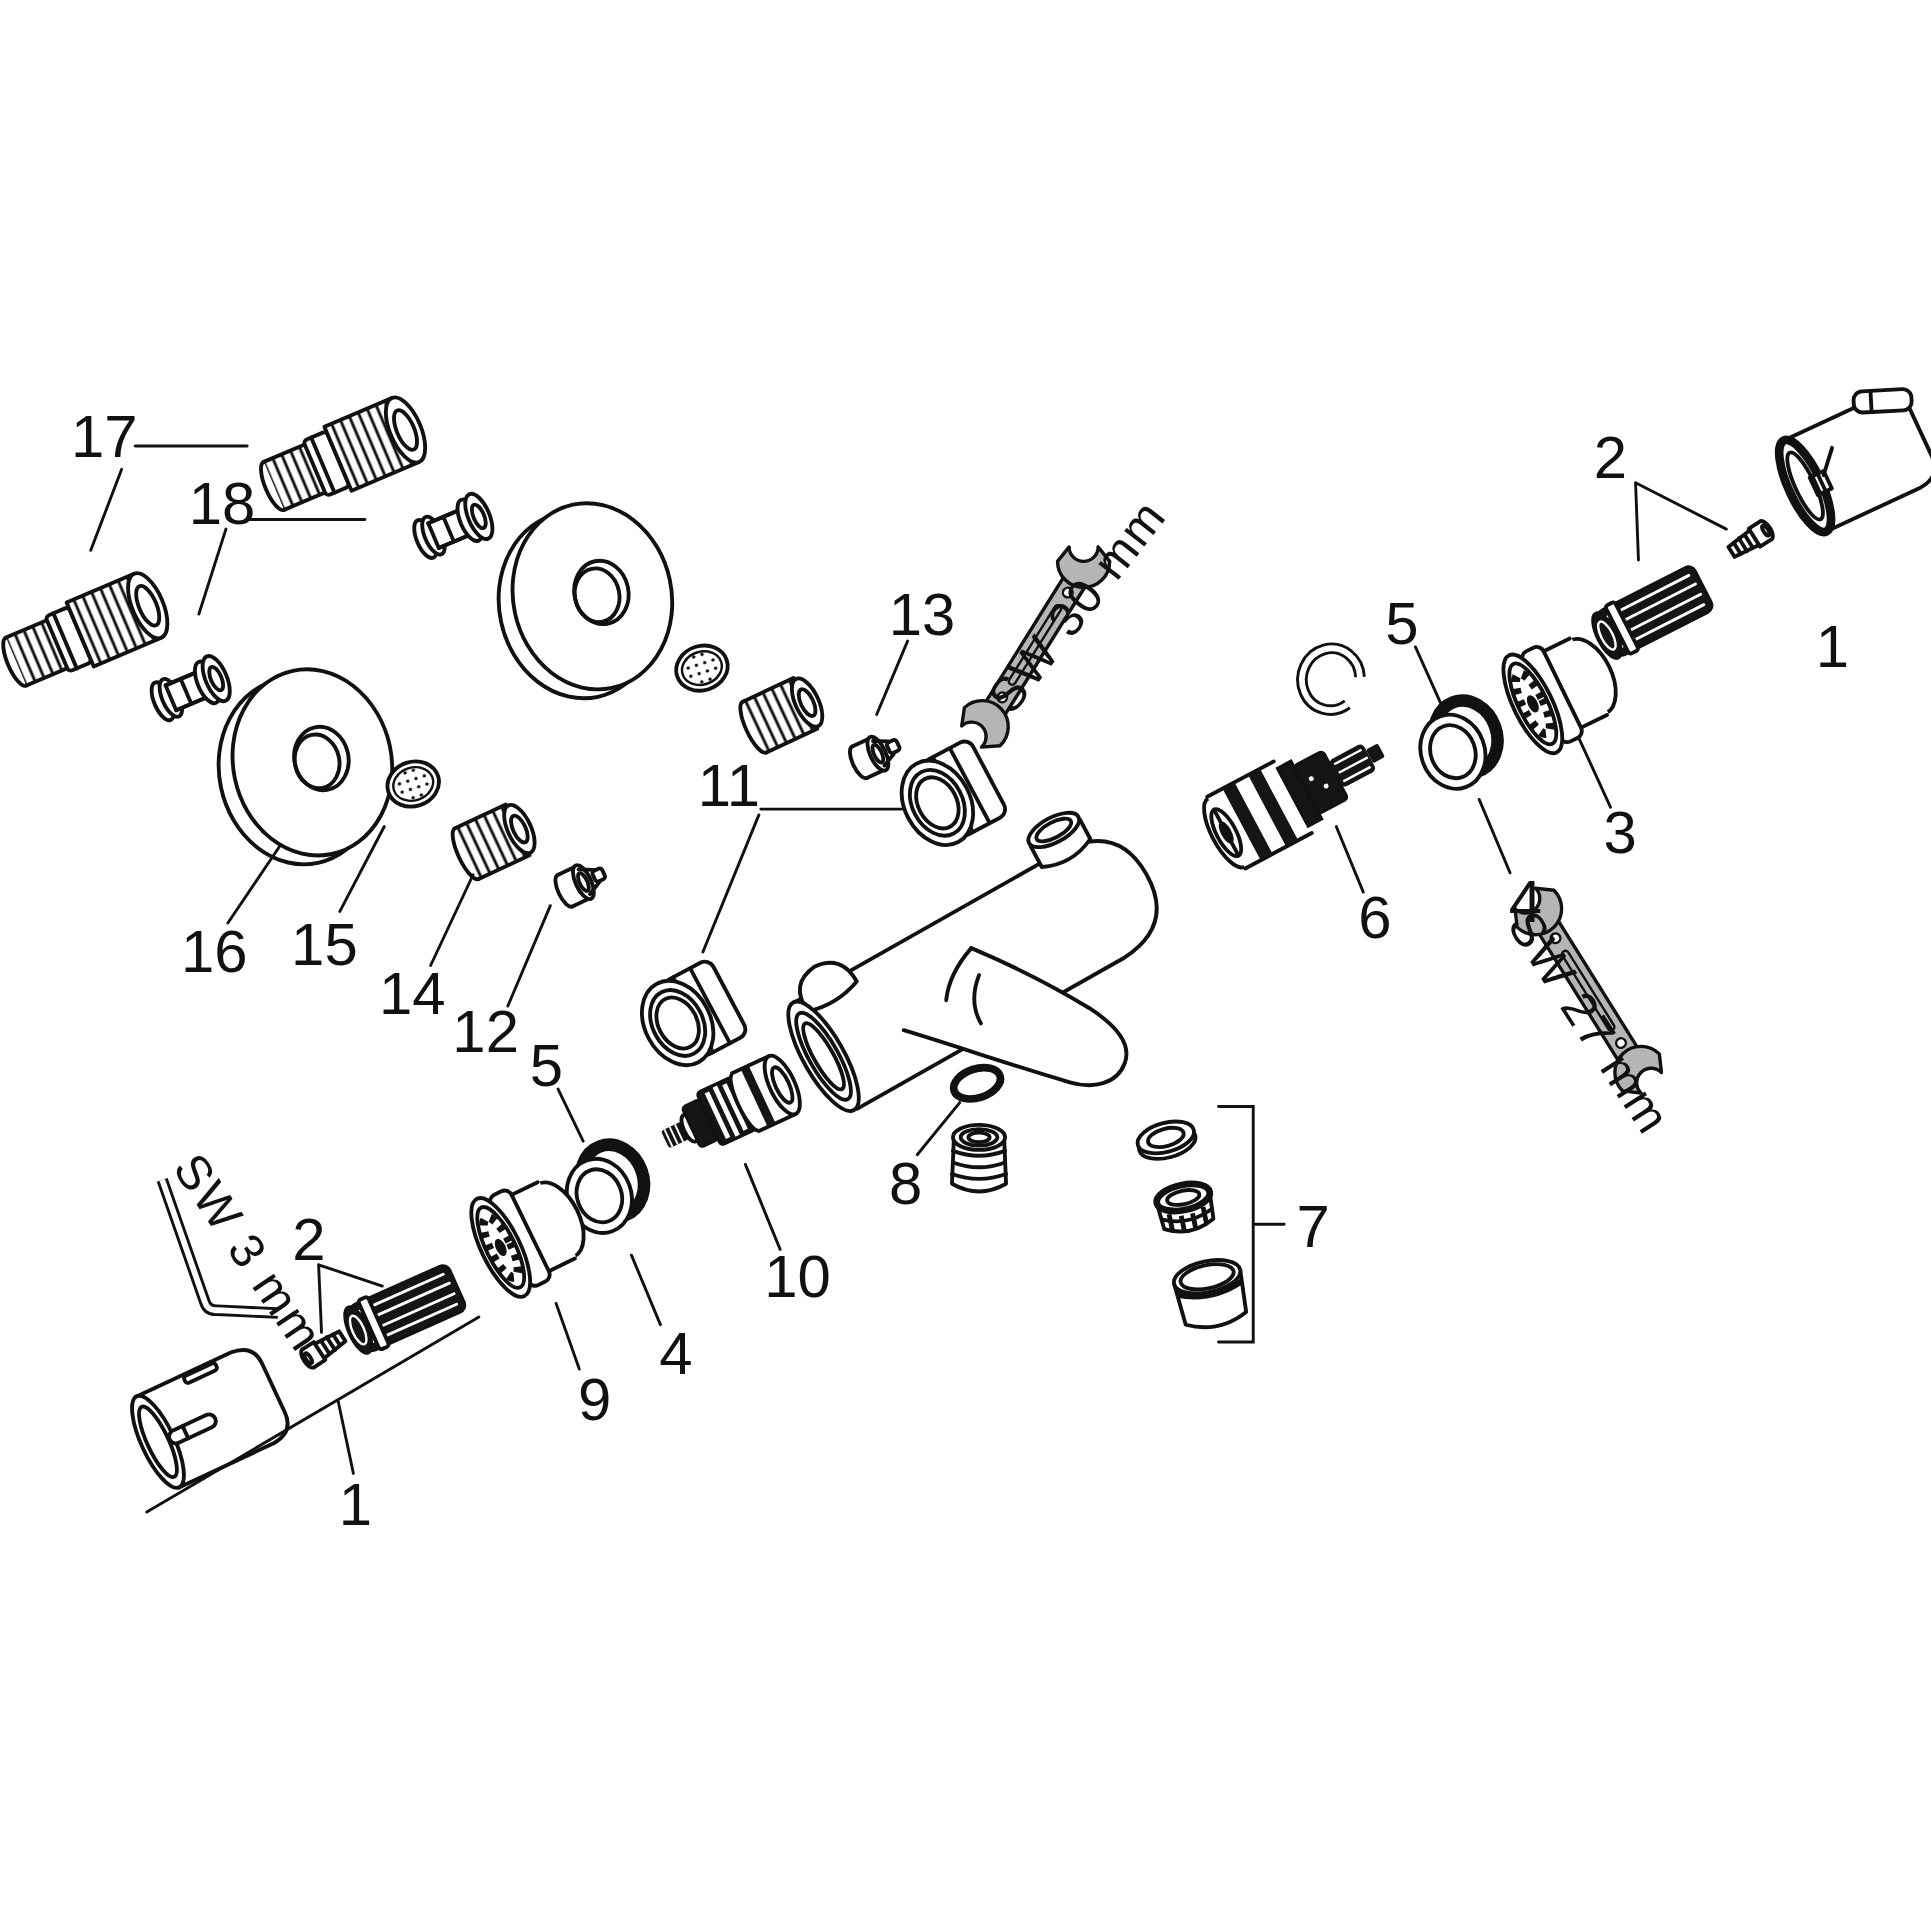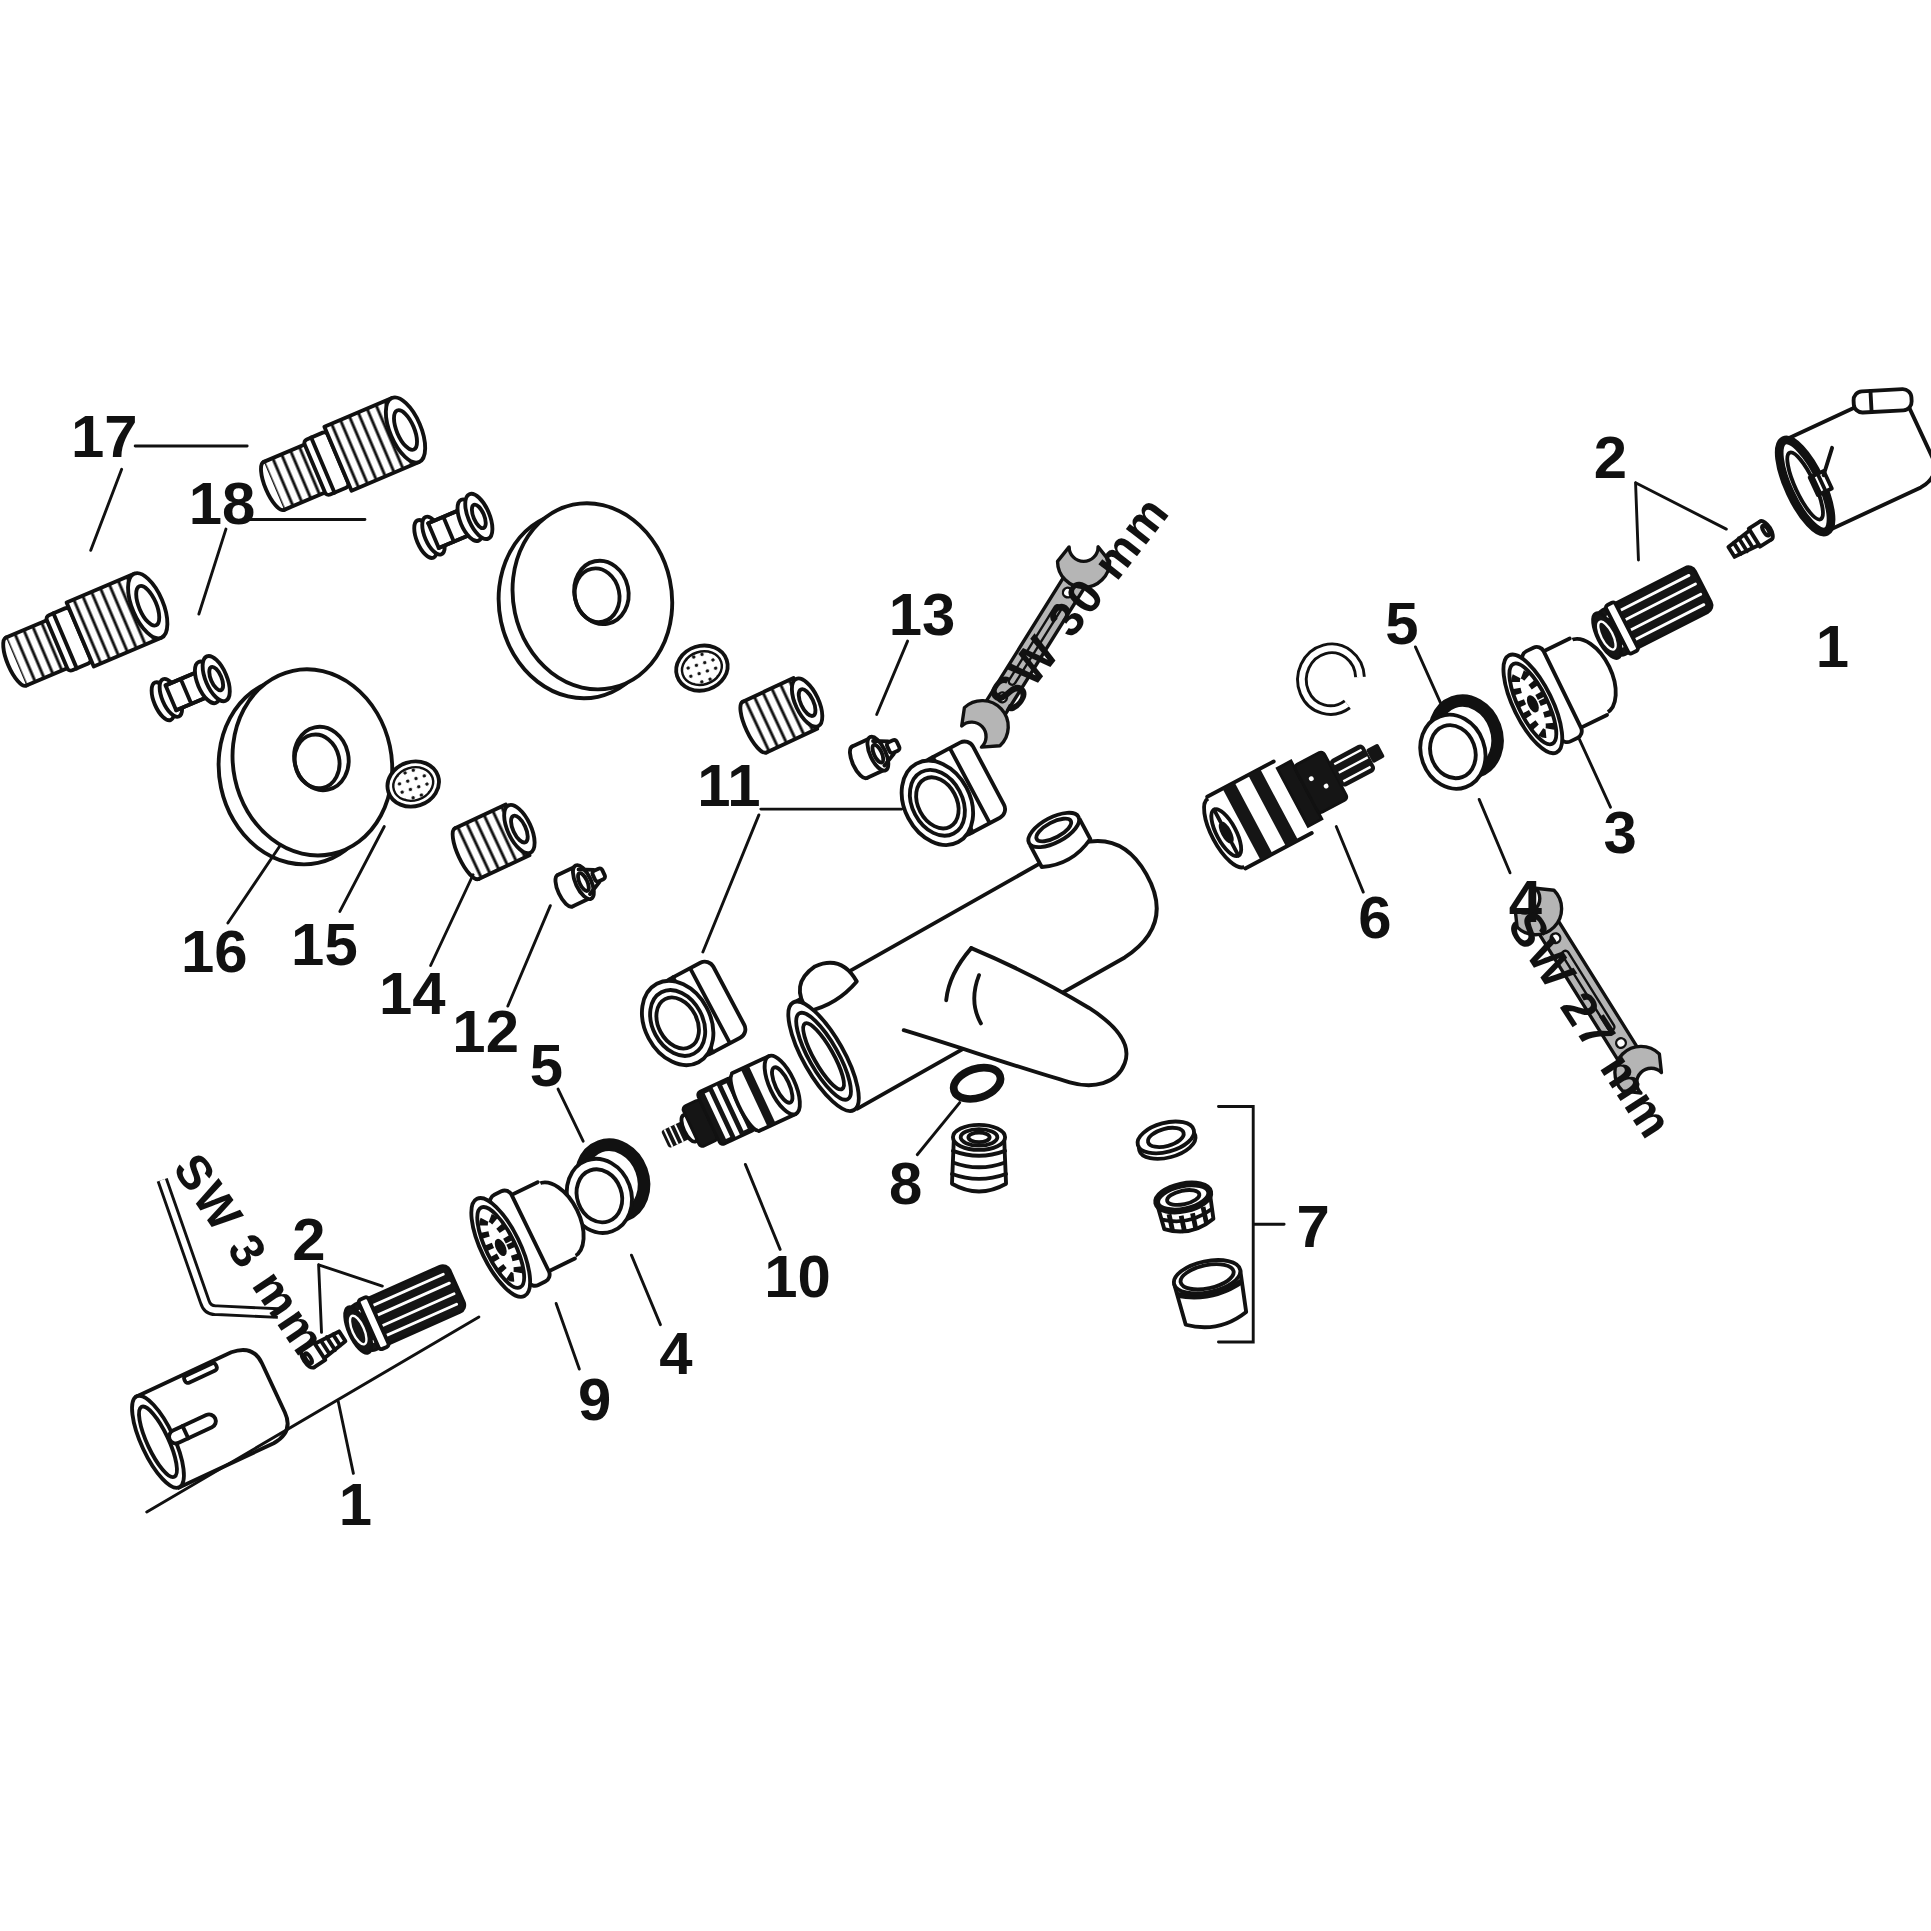--- a/index.html
+++ b/index.html
@@ -1,17 +1,17 @@
 <!DOCTYPE html>
 <html style="--line: #111111; --tool_fill: #b5b5b5; --background: #ffffff;"><head>
 <meta charset="utf-8">
 <style>
   :root { --line:#111111; --tool_fill:#b5b5b5; --background:#ffffff; }
   html,body { margin:0; padding:0; background:var(--background); }
-  .stage { width:1931px; height:1931px; position:relative;font-weight:bold; }
+  .stage { width:1931px; height:1931px; position:relative; }
   svg { display:block; }
   .s  { stroke:var(--line); stroke-width:4; fill:none; stroke-linecap:round; stroke-linejoin:round; }
   .sw { stroke:var(--line); stroke-width:4; fill:#ffffff; stroke-linejoin:round; }
   .sf { stroke:var(--line); stroke-width:3; fill:var(--line); }
   .dk { fill:#151515; stroke:var(--line); stroke-width:3; }
   .wl { stroke:#ffffff; stroke-width:3; fill:none; stroke-linecap:round; }
   .tool { fill:var(--tool_fill); stroke:var(--line); stroke-width:3.5; stroke-linejoin:round; }
   .ldr { stroke:var(--line); stroke-width:3; fill:none; stroke-linecap:round; }
   .lbl { font-family:"Liberation Sans", sans-serif; font-size:62px; fill:var(--line); text-anchor:middle; dominant-baseline:central; }
   .lblt { font-family:"Liberation Sans", sans-serif; font-size:50px; fill:var(--line); letter-spacing:2px; }

